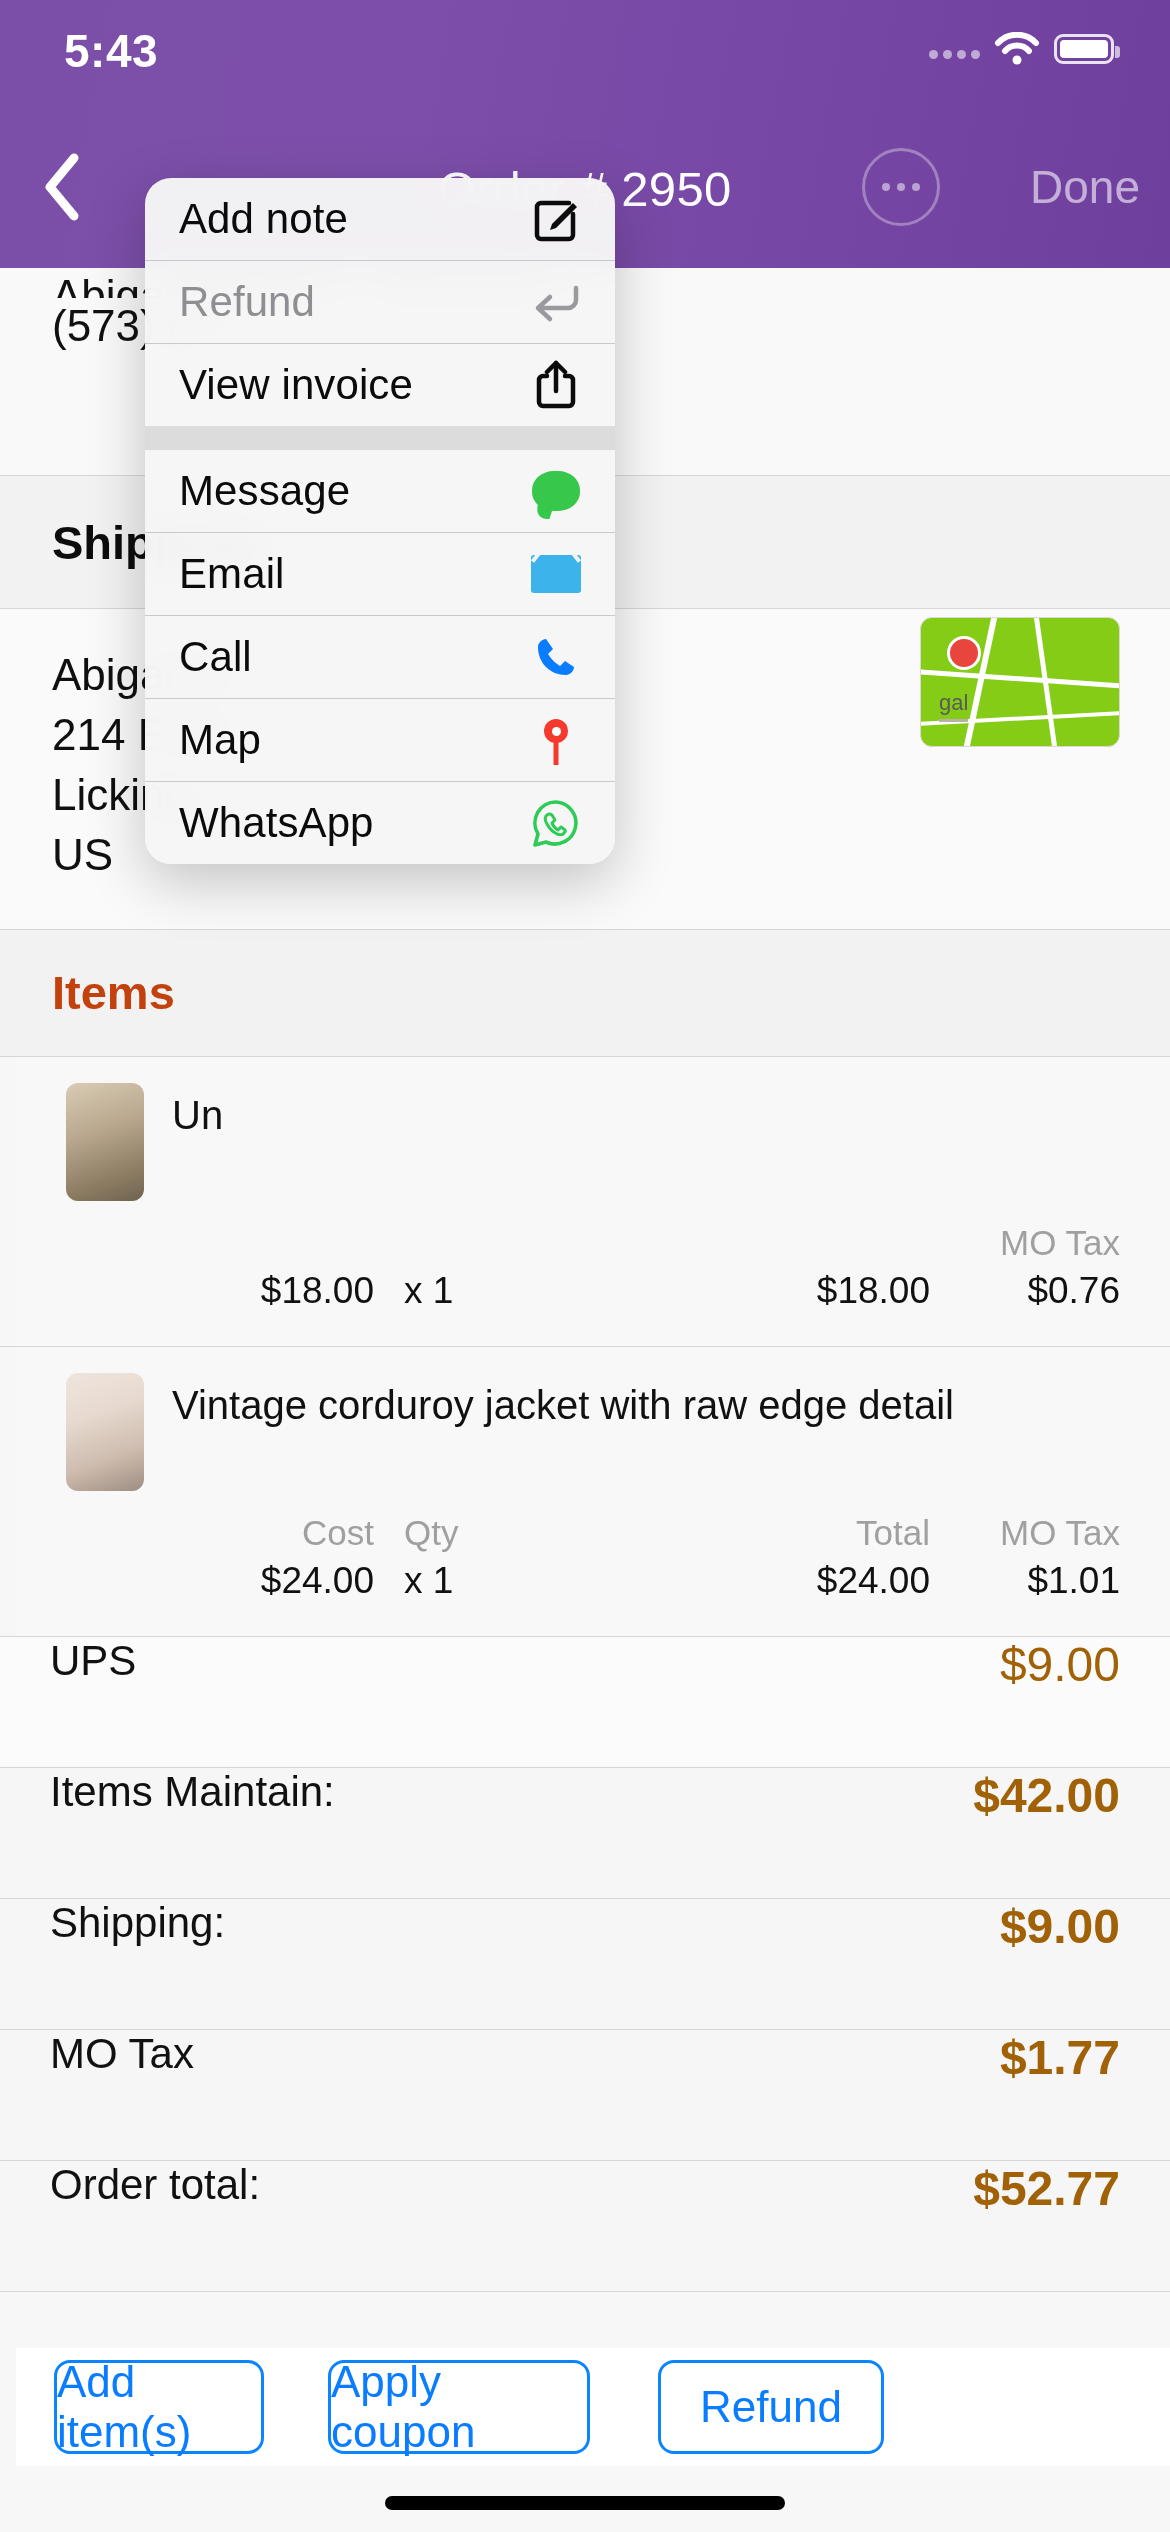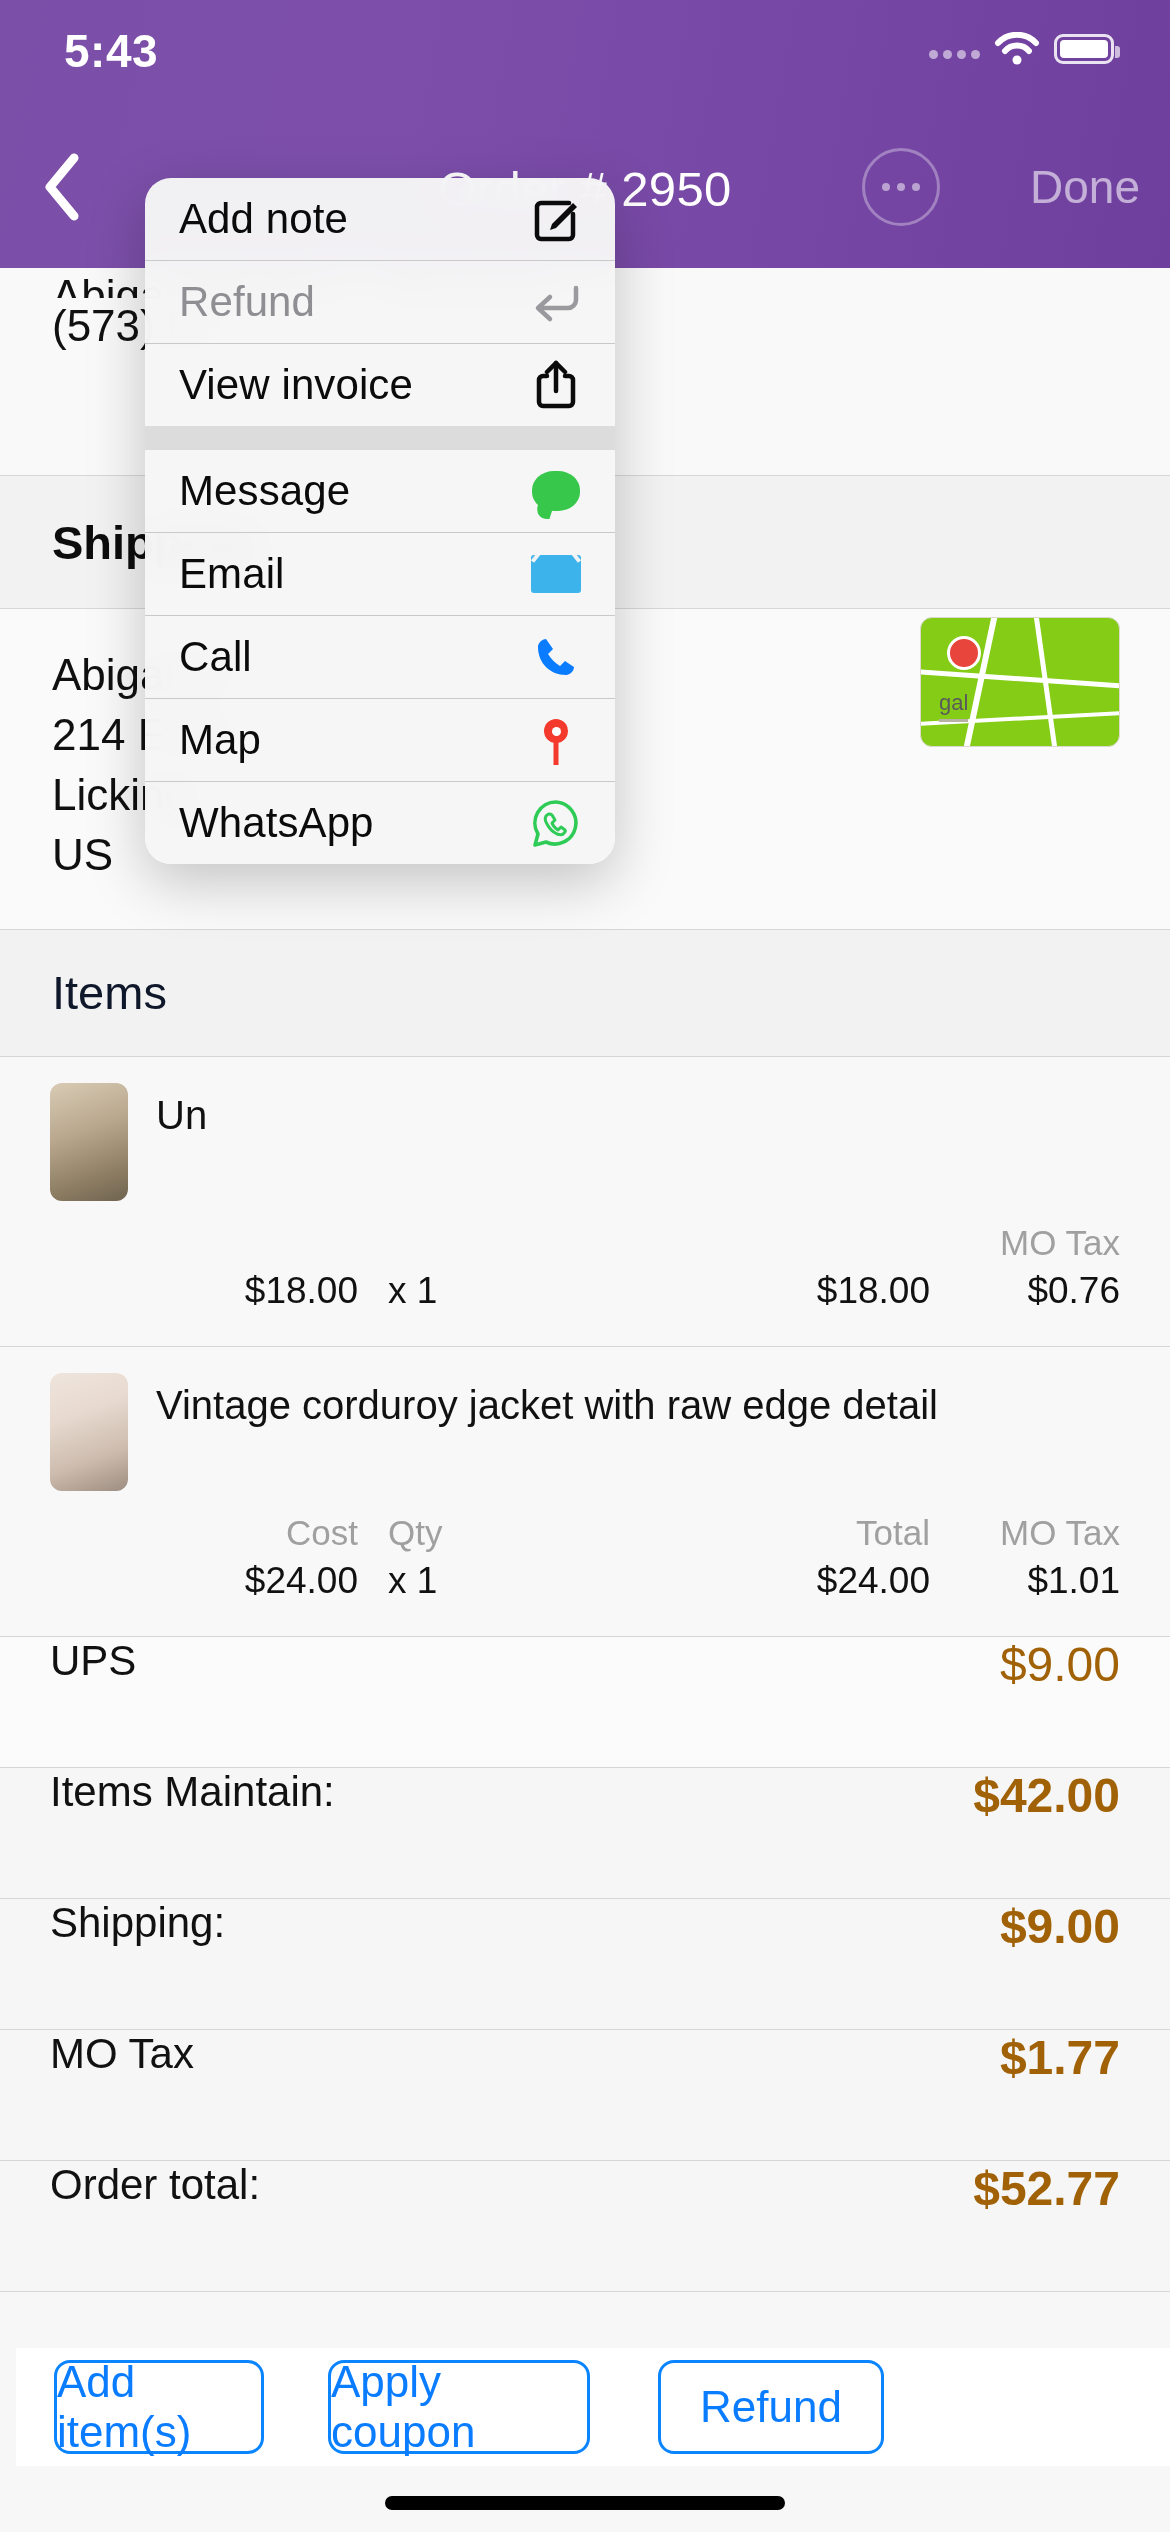--- a/index.html
+++ b/index.html
@@ -124,27 +124,28 @@
   }
   .map-label {
     position: absolute; left: 18px; bottom: 24px;
     font-size: 22px; color: #5a5a5a;
     border-bottom: 3px solid #b8b2a5; padding-bottom: 2px;
   }
 
   .items-head {
     background: #f2f2f2; height: 126px;
     display: flex; align-items: center; padding-left: 52px;
-    font-size: 47px; font-weight: normal; color: #0f172a;
+    font-size: 47px; font-weight: bold; color: #c2410c;
   }
 
   .item-row {
     position: relative; background: #f8f8f8;
     padding: 26px 50px 30px 50px;
     min-height: 230px;
+    margin-left: 16px;
   }
   .item-top { display: flex; align-items: flex-start; gap: 28px; }
   .item-thumb {
     width: 78px; height: 118px; border-radius: 12px;
     flex: 0 0 78px; overflow: hidden; position: relative;
     background: #c8bba8;
   }
   .item-thumb.t1 { background: linear-gradient(160deg,#d9cbb5 0%,#b9a88e 40%,#8f7f64 75%,#6f6350 100%); }
   .item-thumb.t2 { background: linear-gradient(160deg,#efe5dd 0%,#e7d9cf 35%,#cdbcae 70%,#9d8d80 100%); }
   .item-title {

